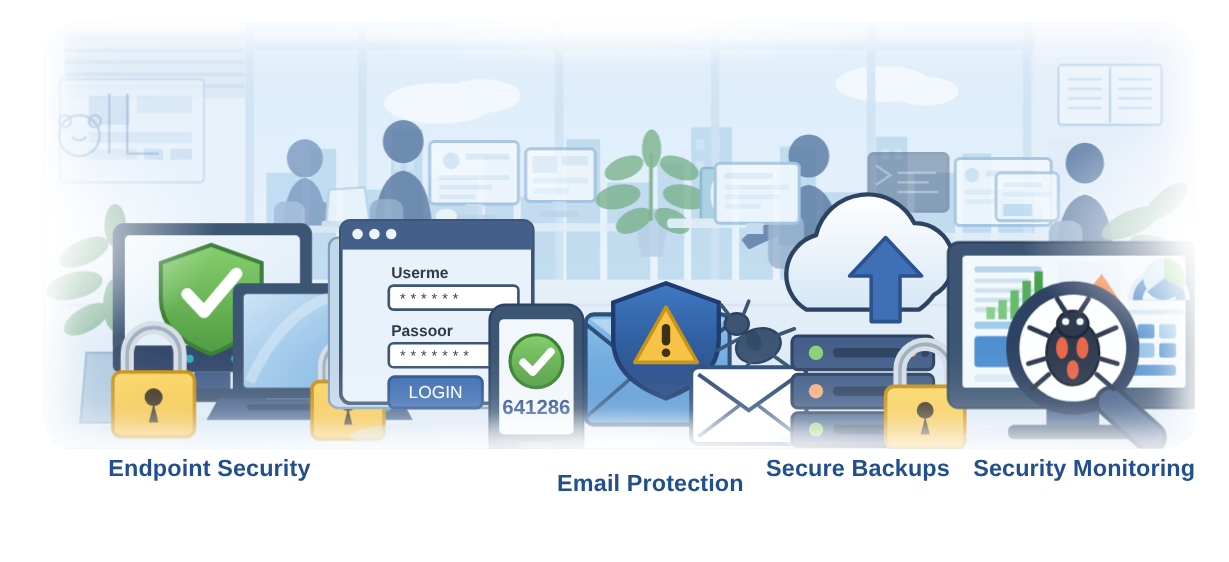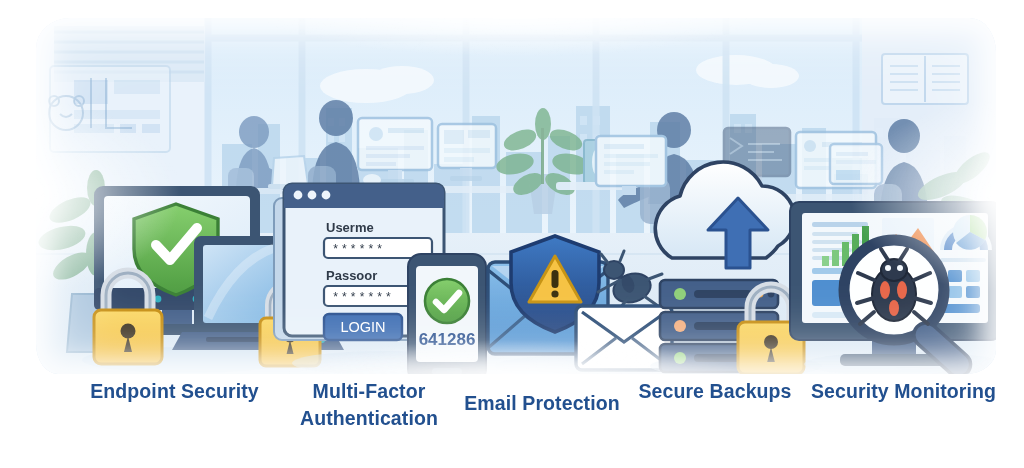--- a/index.html
+++ b/index.html
@@ -608,24 +608,20 @@
       </g>
 
     </svg>
     <div class="edgefade"></div>
   </div>
 
   <div class="labels">
     <div class="label l0">
       <span>Endpoint Security</span>
     </div>
-    <div class="label l1">
-      <span>Multi-Factor</span><br>
-      <span>Authentication</span>
-    </div>
     <div class="label l2">
       <span>Email Protection</span>
     </div>
     <div class="label l4">
       <span>Security Monitoring</span>
     </div>
     <div class="label l3">
       <span>Secure Backups</span>
     </div>
   </div>

